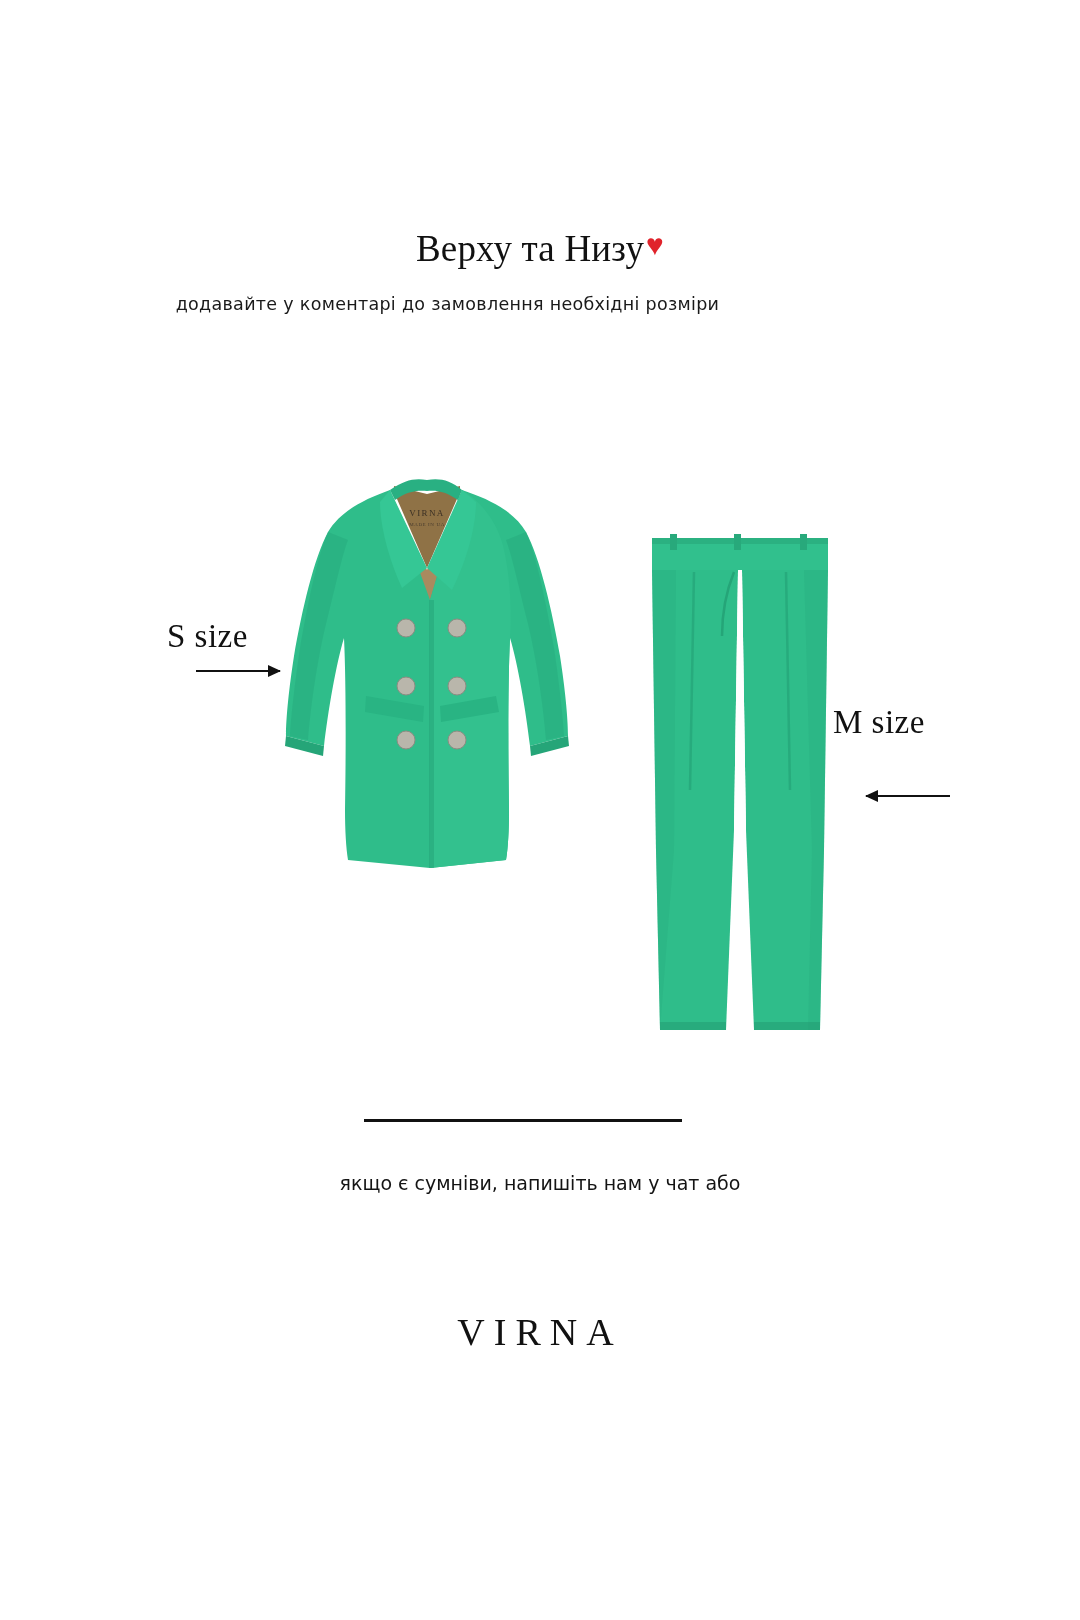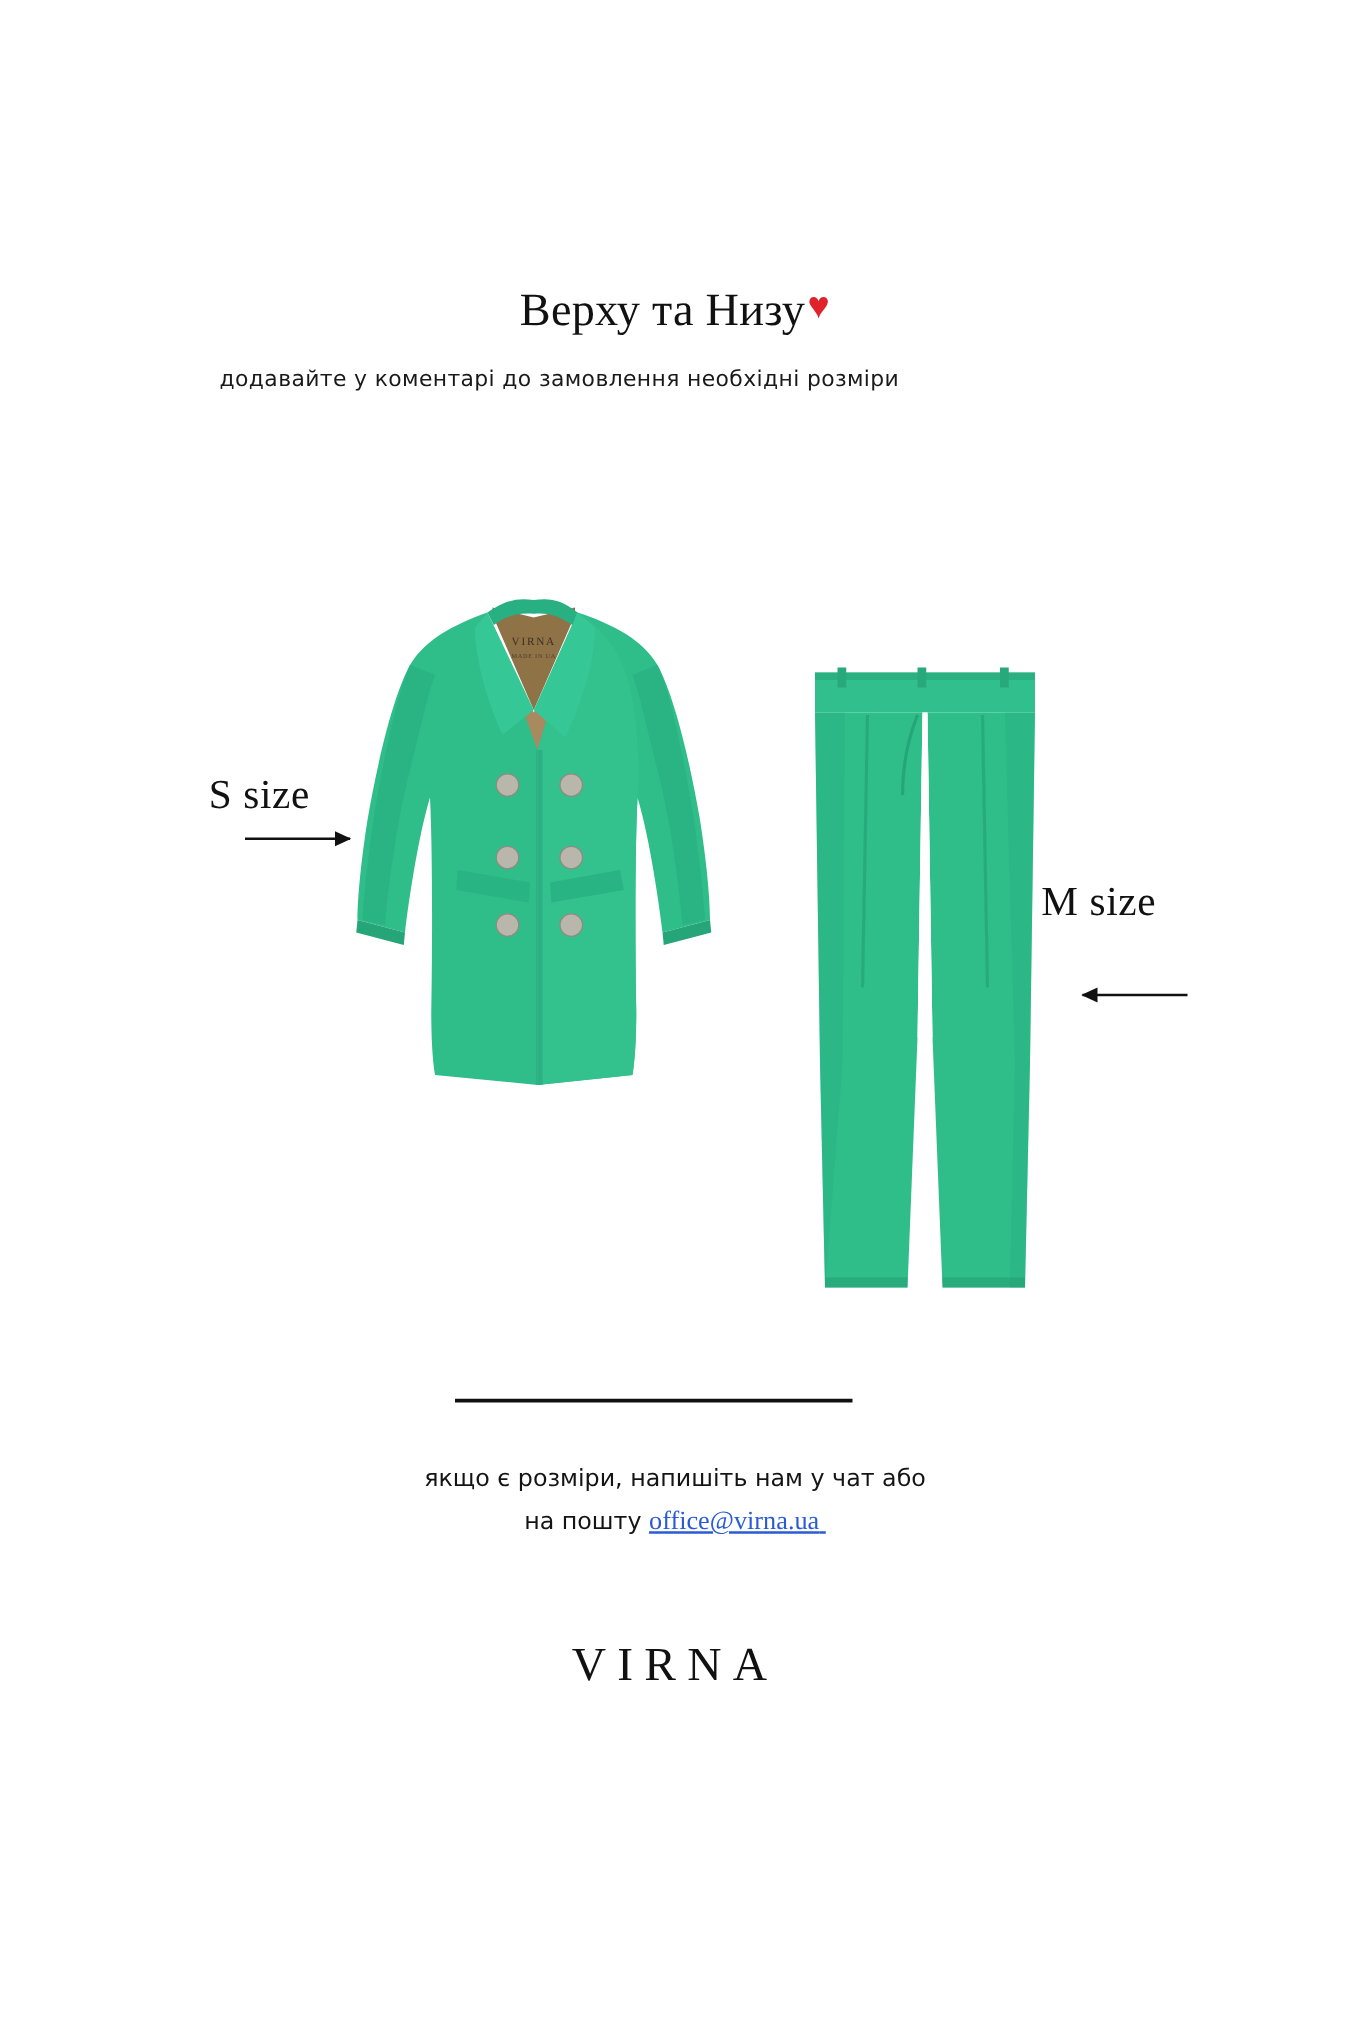--- a/index.html
+++ b/index.html
@@ -272,19 +272,18 @@
       <path d="M104 42 C 96 62, 92 86, 92 106" stroke="#25a578" stroke-width="2.5" fill="none"></path>
 
       <path d="M30 492 L 96 492 L 96 500 L 30 500 Z" fill="#249f74" opacity="0.6"></path>
       <path d="M124 492 L 190 492 L 190 500 L 124 500 Z" fill="#249f74" opacity="0.6"></path>
     </svg>
   </div>
 
   <div class="divider"></div>
 
   <div class="footer-text">
-    <div>якщо є розміри, напишіть нам у чат або</div>
-    <div class="mail-line"><span>на пошту </span><a class="mail-link" href="#">office@virna.ua</a><span class="mail-link">&nbsp;</span></div>
+    <div>якщо є сумніви, напишіть нам у чат або</div>
   </div>
 
   <div class="brand">VIRNA</div>
 
 </div>
 
 </body></html>

